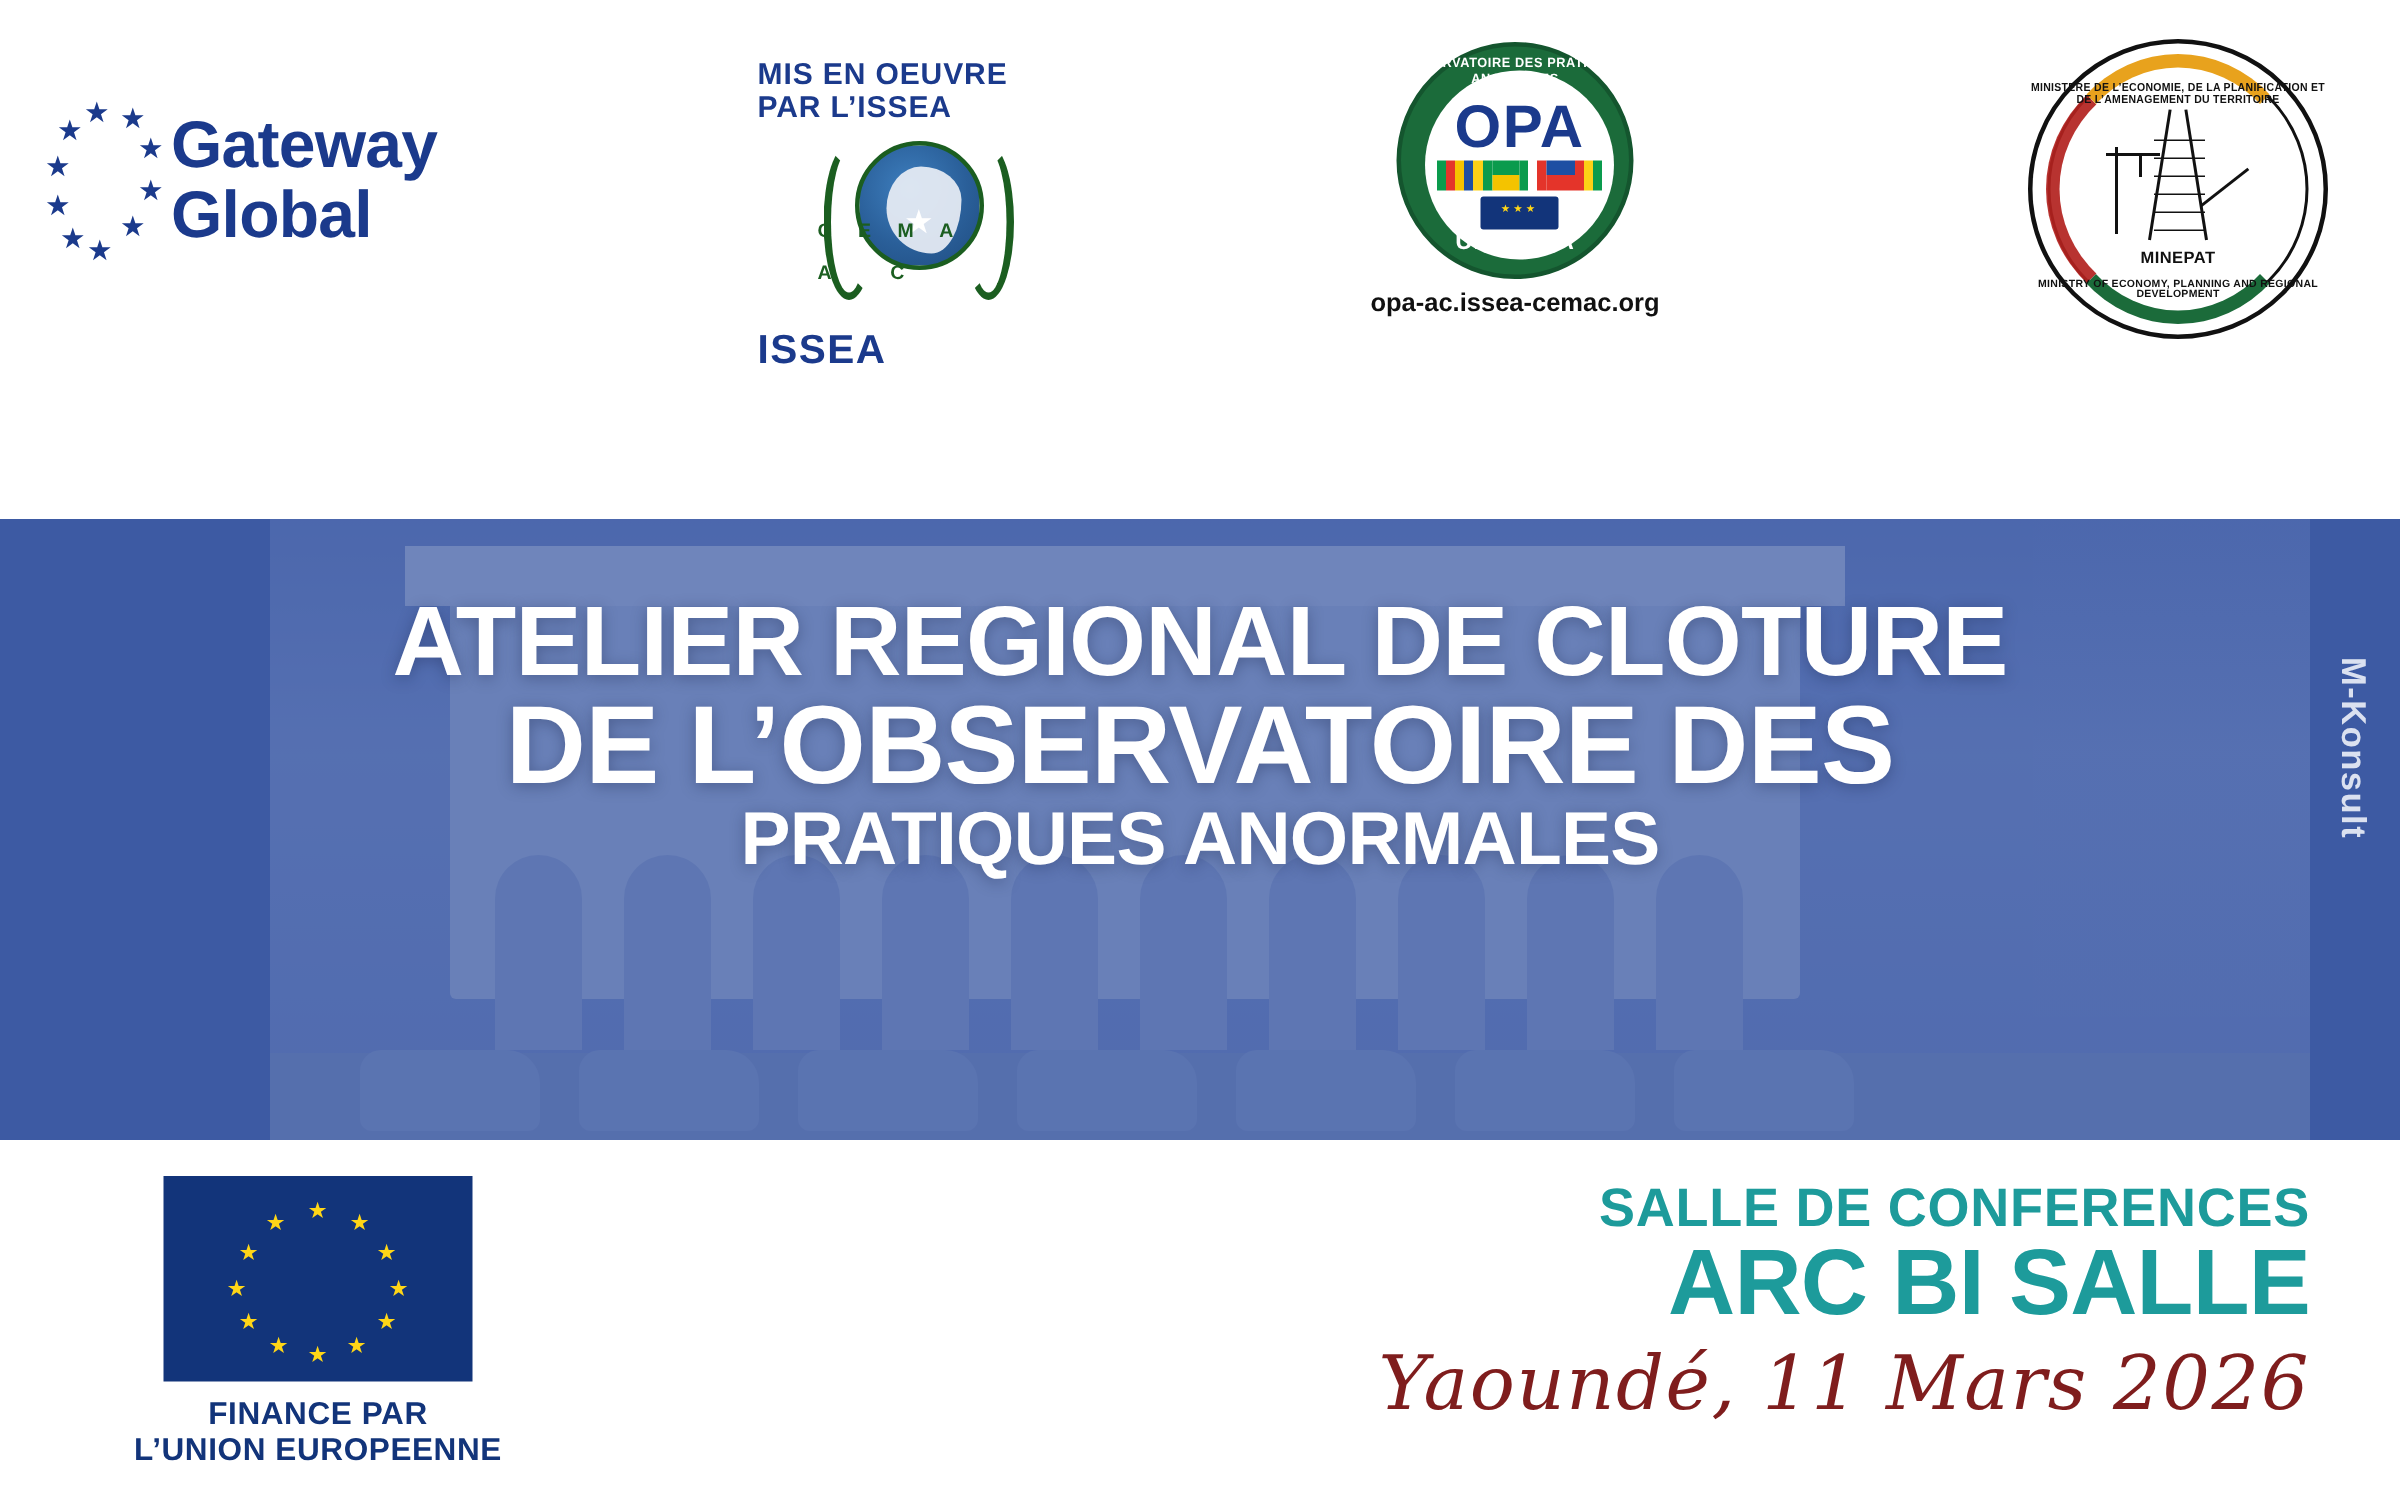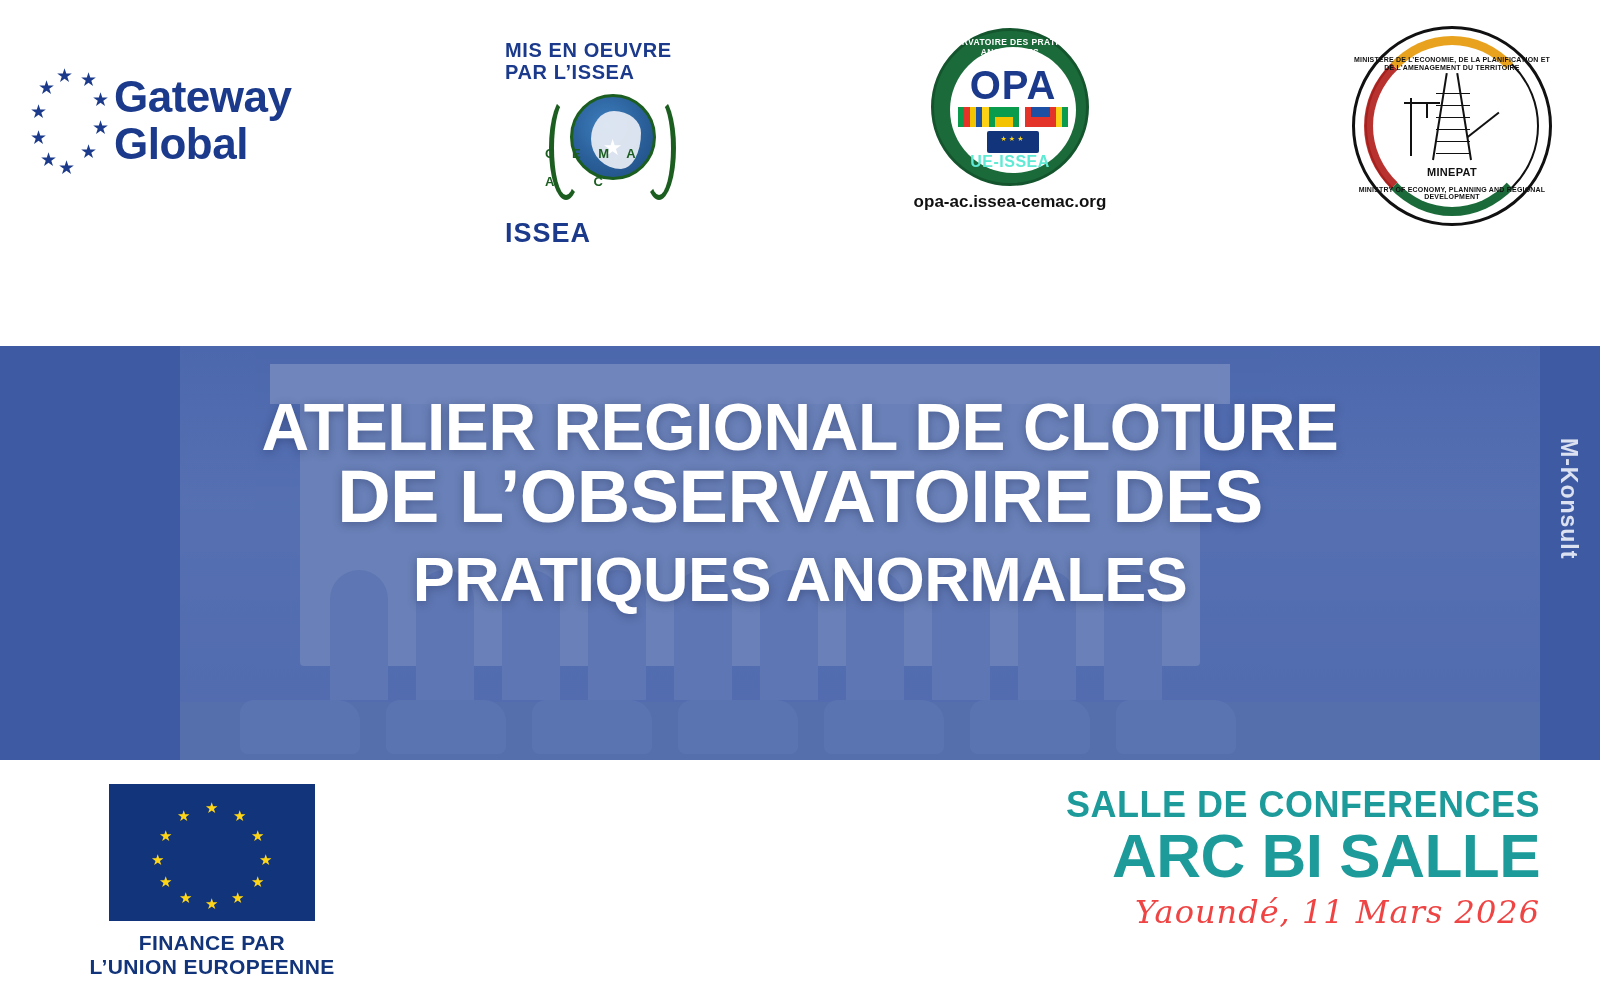--- a/index.html
+++ b/index.html
@@ -190,21 +190,21 @@
     position: absolute;
     left: 0; right: 0; top: 4px;
     color: #ffd617;
     font-size: 7px;
     text-align: center;
     letter-spacing: 2px;
   }
   .opa-ue-issea {
     position: absolute;
     left: 0; right: 0; bottom: 12px;
-    color: #5eead4;
+    color: #ffffff;
     font-weight: bold;
     font-size: 16px;
     letter-spacing: 0.5px;
   }
   .opa-url {
     margin-top: 6px;
     color: #111111;
     font-weight: bold;
     font-size: 17px;
   }
@@ -395,21 +395,21 @@
     position: absolute;
     left: 0; right: 0; top: 48px;
     text-align: center;
     color: #ffffff;
     font-weight: bold;
     line-height: 1.0;
     text-shadow: 0 2px 10px rgba(20,32,70,.35);
   }
   .title-line1 { font-size: 66px; letter-spacing: -0.5px; }
   .title-line2 { font-size: 74px; letter-spacing: -0.5px; }
-  .title-line3 { font-size: 63px; margin-top: 14px; letter-spacing: -0.5px; }
+  .title-line3 { font-size: 50px; letter-spacing: -0.5px; }
 
   .credit {
     position: absolute;
     right: 18px; top: 92px;
     color: #e9edf7;
     font-size: 23px;
     font-weight: bold;
     letter-spacing: 1px;
     writing-mode: vertical-rl;
     opacity: .92;
@@ -463,24 +463,24 @@
   .venue-l2 {
     color: #1d9b9b;
     font-weight: bold;
     font-size: 62px;
     line-height: 1.02;
     letter-spacing: -0.5px;
     margin-top: -2px;
   }
   .venue-date {
     margin-top: 6px;
-    color: #ef4444;
+    color: #7f1d1d;
     font-family: "DejaVu Serif", serif;
     font-style: italic;
-    font-size: 32px;
+    font-size: 50px;
     letter-spacing: 1px;
   }
 </style>
 </head>
 <body>
 
 <div id="banner">
 
   <div class="logo-strip">
 

